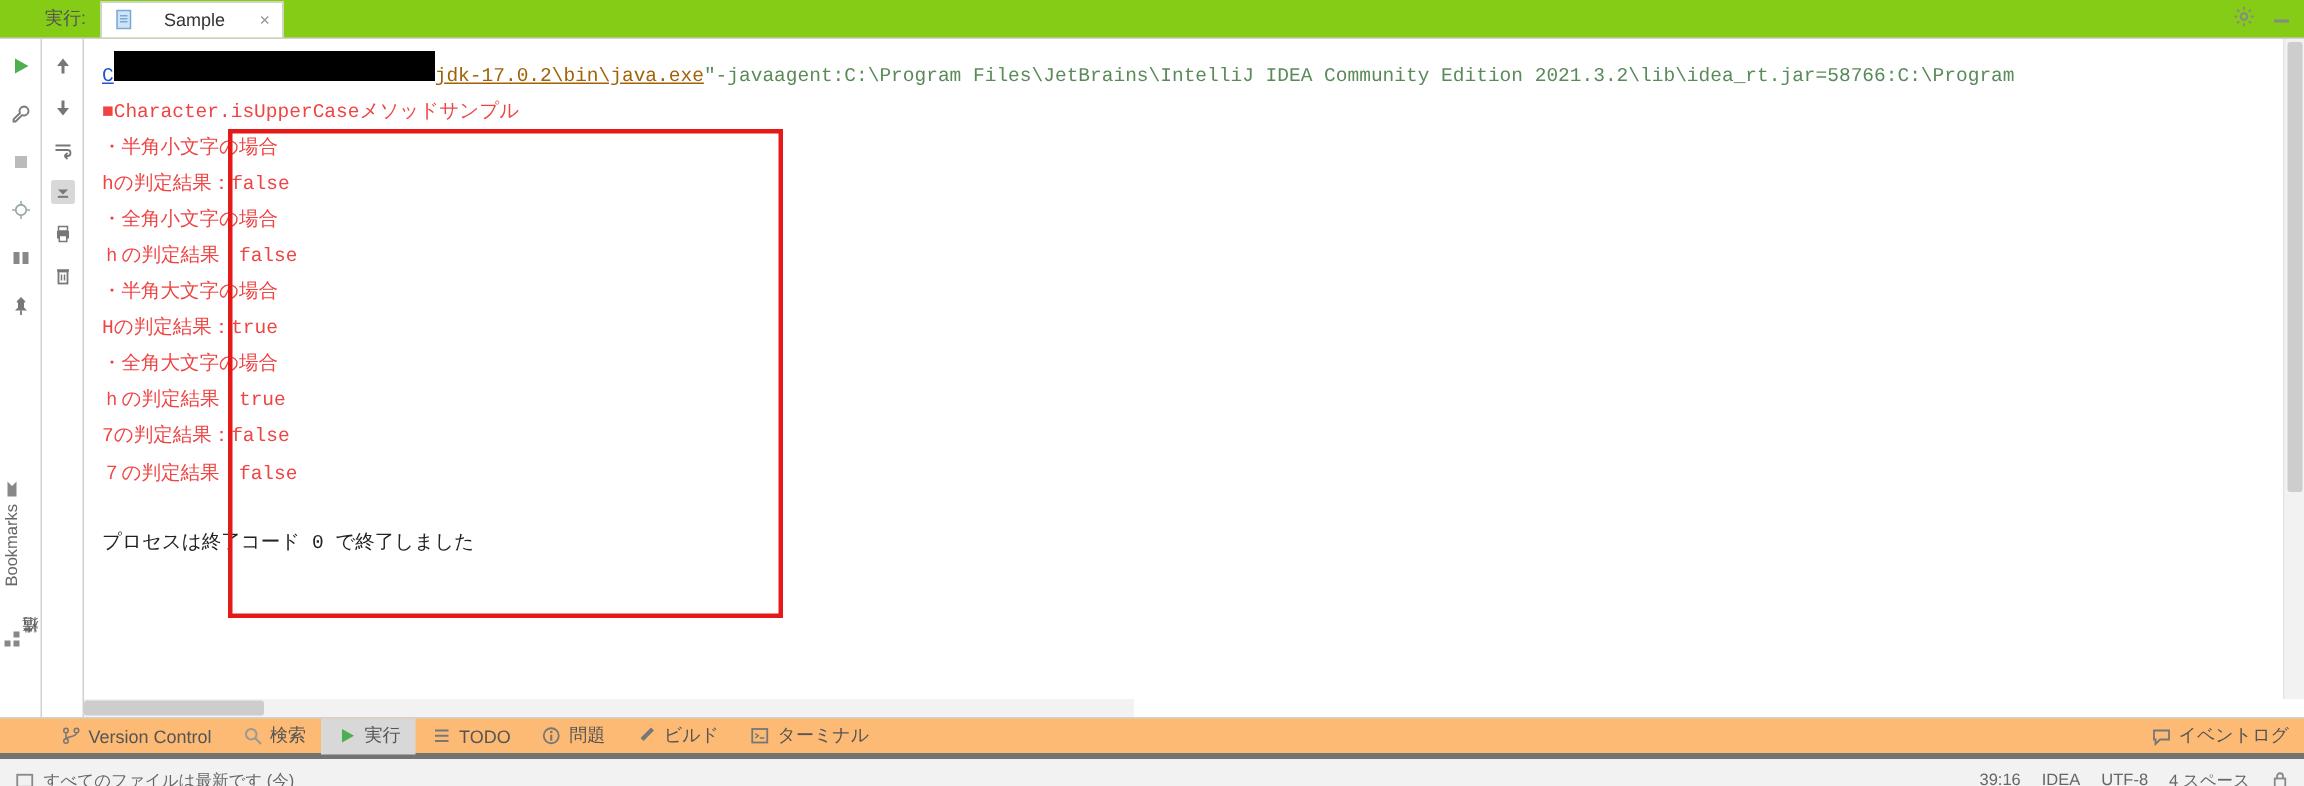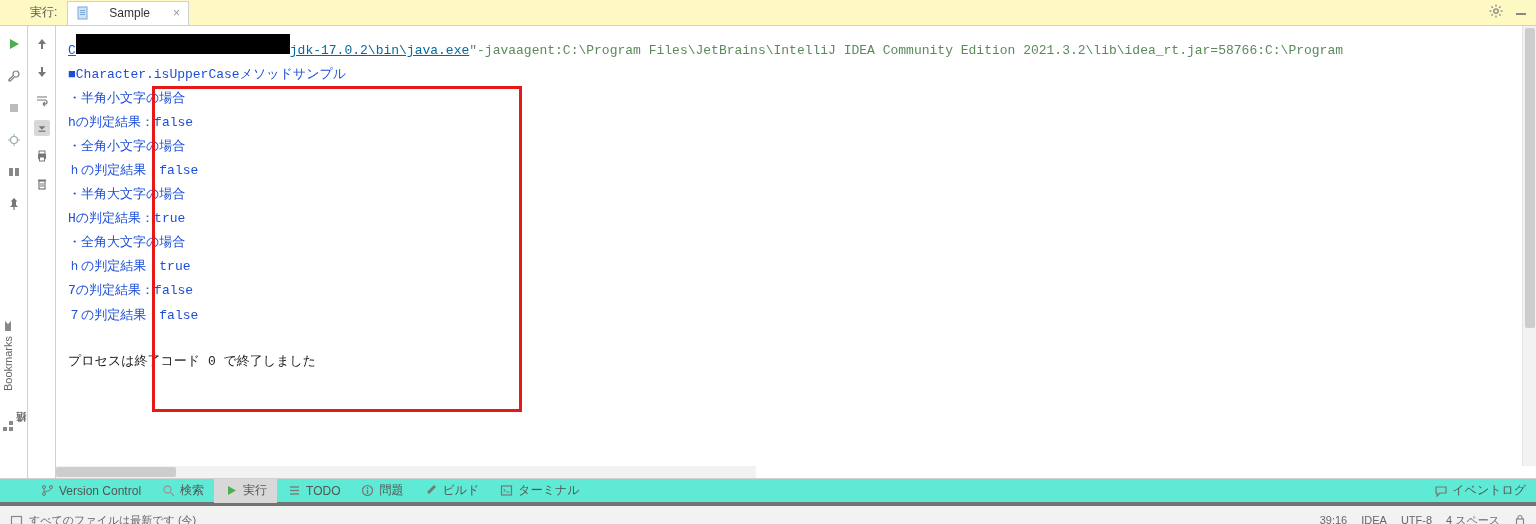--- a/index.html
+++ b/index.html
@@ -12,21 +12,21 @@
   height: 524px;
   overflow: hidden;
   position: relative;
 }
 .top-bar {
   height: 26px;
   border-bottom: 1px solid #d1d1d1;
   display: flex;
   align-items: center;
   padding-left: 30px;
-  background: #fef9c3;
+  background: #84cc16;
 }
 .top-bar .label { color: #555; margin-right: 10px; }
 .tab {
   display: flex;
   align-items: center;
   height: 24px;
   padding: 0 8px;
   background: #fff;
   border: 1px solid #d1d1d1;
   border-bottom: none;
@@ -95,32 +95,32 @@
 }
 .cmd-pre { color: #2255cc; text-decoration: underline; }
 .black-box {
   display: inline-block;
   width: 214px; height: 20px;
   background: #000;
   border: 2px solid #000;
   vertical-align: middle;
   margin: 0;
 }
-.cmd-post { color: #0369a1; text-decoration: underline; text-align: right; }
+.cmd-post { color: #a16207; text-decoration: underline; text-align: right; }
 .cmd-args { color: #5a8a5a; }
 .red-box {
   position: absolute;
   border: 3px solid #e61919;
   left: 96px;
   top: 60px;
   width: 370px;
   height: 326px;
   pointer-events: none;
 }
-.out { color: #1d4ed8; }
+.out { color: #ef4444; }
 .exit-line { color: #222; margin-top: 4px;}
 .exit-line .mono { font-family: "Consolas","Courier New",monospace; }
 
 .vscroll {
   position: absolute;
   right: 0; top: 0;
   width: 14px;
   height: 440px;
   background: #f2f2f2;
   border-left: 1px solid #e5e5e5;
@@ -166,21 +166,21 @@
   top: 420px;
   writing-mode: vertical-rl;
   transform: rotate(180deg);
   font-size: 11px;
   color: #666;
 }
 
 .bottom-tabs {
   height: 24px;
   border-top: 1px solid #d1d1d1;
-  background: #5eead4;
+  background: #fdba74;
   display: flex;
   align-items: center;
   padding-left: 30px;
   gap: 0;
   position: relative;
 }
 .btab {
   display: flex;
   align-items: center;
   padding: 0 10px;

